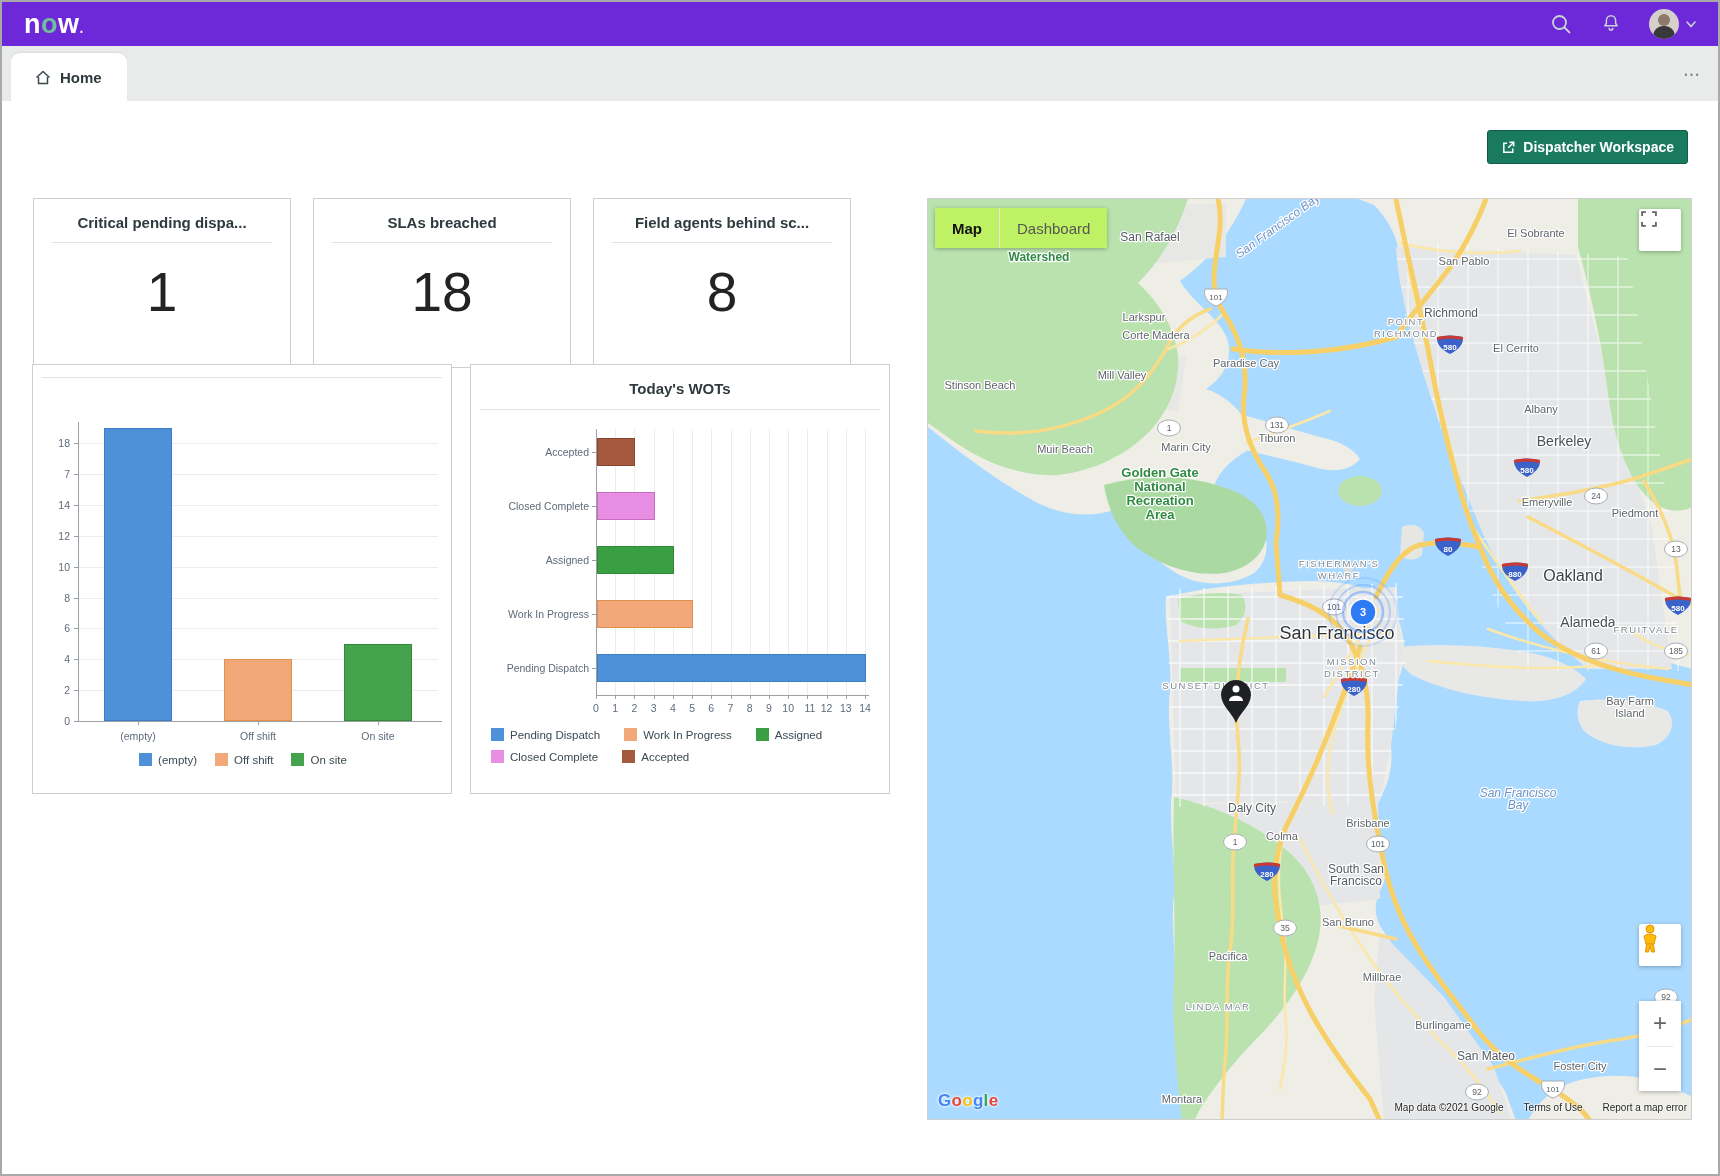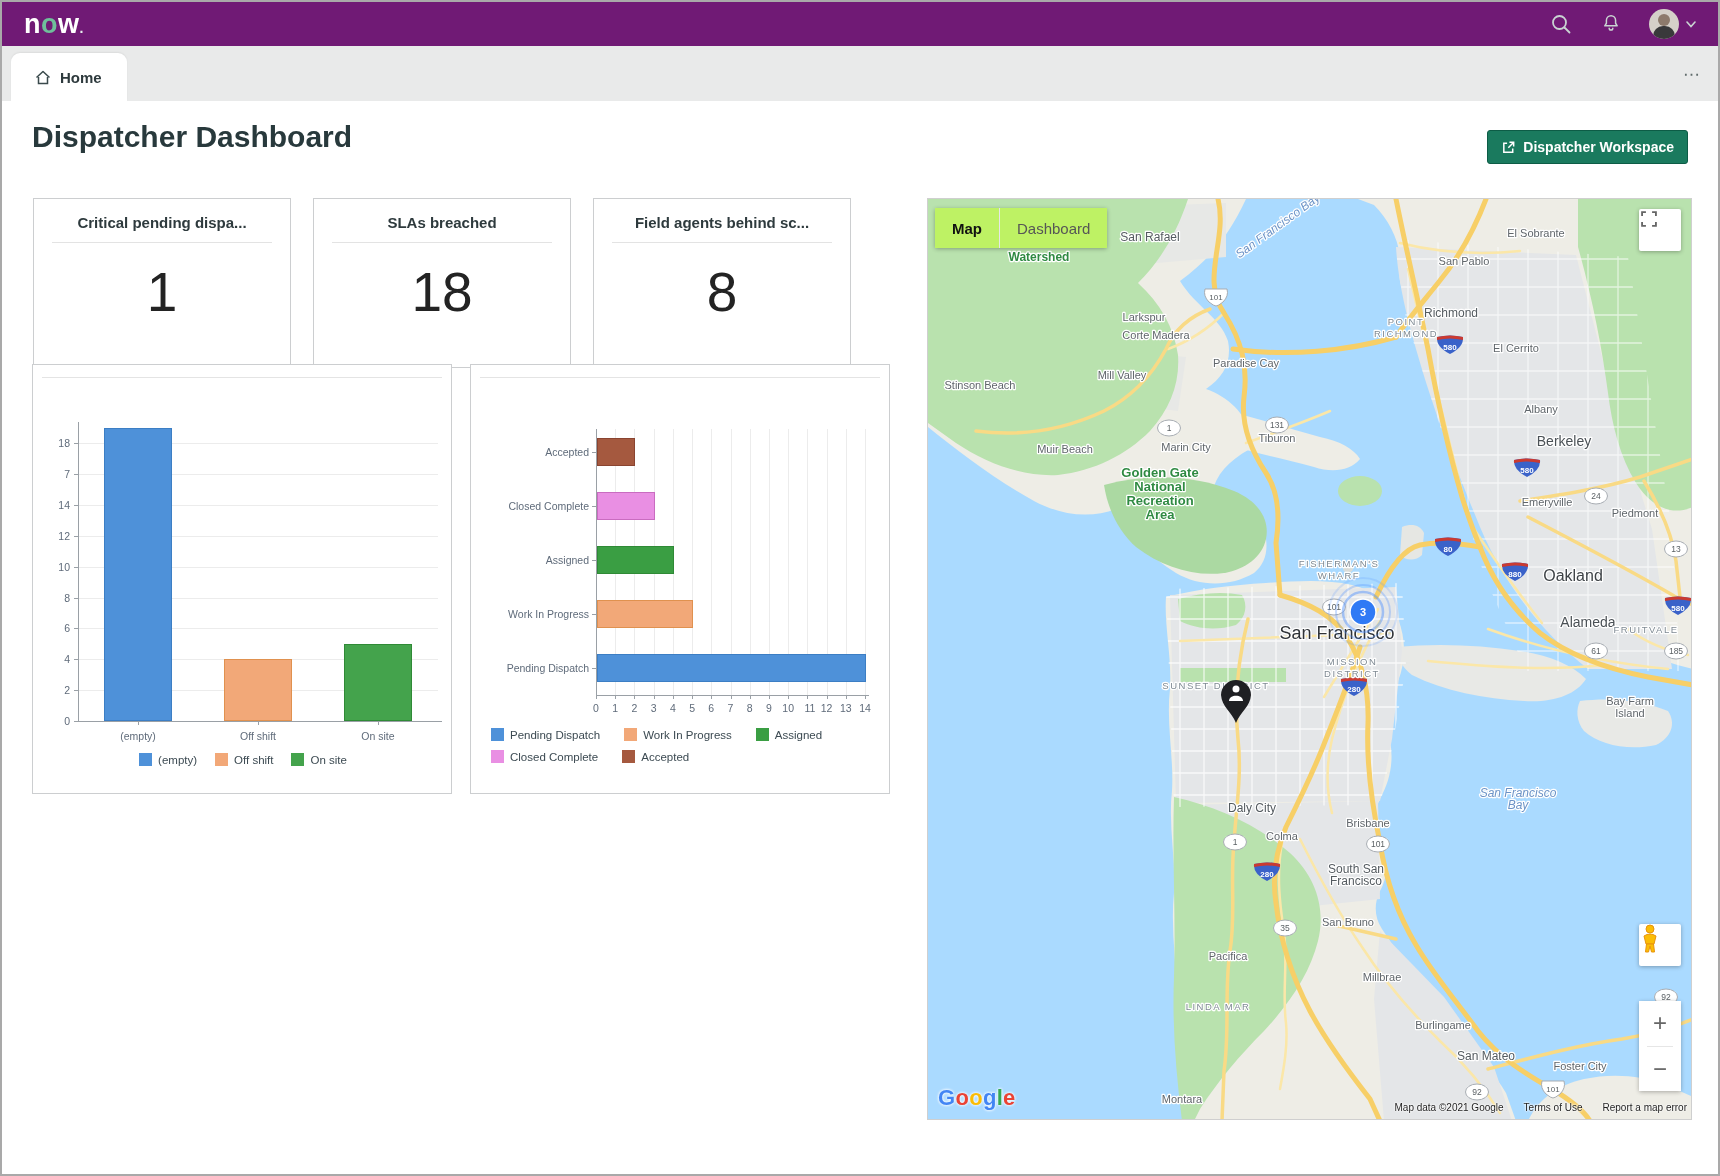--- a/index.html
+++ b/index.html
@@ -1,20 +1,20 @@
 <!DOCTYPE html>
 <html><head>
 <meta charset="utf-8">
 <style>
   * { box-sizing: border-box; margin: 0; padding: 0; }
   body { font-family: "Liberation Sans", sans-serif; background:#fff; }
   .frame { position:relative; width:1720px; height:1176px; border:2px solid #a9a9a9; background:#fff; overflow:hidden; }
 
   
-  .topbar { height:44px; background:#701a75; display:flex; align-items:center; padding:0 22px; }
+  .topbar { height:44px; background:#6d28d9; display:flex; align-items:center; padding:0 22px; }
   .logo { font-size:27px; font-weight:bold; color:#fff; letter-spacing:.5px; line-height:1; }
   .logo .o { color:#6fbf9b; }
   .logo .dot { font-size:14px; vertical-align:baseline; color:#e7f0ee; }
   .topbar-right { margin-left:auto; display:flex; align-items:center; gap:26px; }
   .tb-icon { width:24px; height:24px; display:flex; align-items:center; justify-content:center; cursor:pointer; }
   .avatar-wrap { display:flex; align-items:center; gap:7px; cursor:pointer; }
   .avatar { width:30px; height:30px; border-radius:50%; background:#d5d0c9; position:relative; overflow:hidden; }
   .avatar .head { position:absolute; left:9px; top:5px; width:12px; height:12px; border-radius:50%; background:#8d7a6c; }
   .avatar .body { position:absolute; left:4px; top:17px; width:22px; height:14px; border-radius:10px 10px 0 0; background:#39393b; }
 
@@ -69,21 +69,21 @@
 
   .gm-toggle { position:absolute; left:7px; top:9px; height:40px; display:flex; background:#fff; box-shadow:0 1px 4px rgba(0,0,0,.3); border-radius:2px; z-index:5; }
   .gm-seg { padding:0 17px; display:flex; align-items:center; font-size:15px; background:#bef264; border:none; cursor:pointer; font-family:"Liberation Sans",sans-serif; }
   .gm-seg.sel { font-weight:bold; color:#111; }
   .gm-seg.unsel { color:#565656; border-left:1px solid #e6e6e6; }
   .gm-full { position:absolute; right:10px; top:10px; width:42px; height:42px; background:#fff; border:none; box-shadow:0 1px 4px rgba(0,0,0,.3); border-radius:2px; cursor:pointer; display:flex; align-items:center; justify-content:center; z-index:5; }
   .gm-peg { position:absolute; right:10px; bottom:153px; width:42px; height:42px; background:#fff; border:none; box-shadow:0 1px 4px rgba(0,0,0,.3); border-radius:2px; cursor:pointer; display:flex; align-items:center; justify-content:center; z-index:5; }
   .gm-zoom { position:absolute; right:10px; bottom:28px; width:42px; height:90px; background:#fff; box-shadow:0 1px 4px rgba(0,0,0,.3); border-radius:2px; display:flex; flex-direction:column; z-index:5; }
   .gm-zoom button { flex:1; border:none; background:#fff; font-size:24px; color:#666; cursor:pointer; font-family:"Liberation Sans",sans-serif; }
   .gm-zoom .zsep { height:1px; background:#e6e6e6; margin:0 8px; }
-  .gm-google { position:absolute; left:10px; bottom:8px; font-size:22px; font-weight:bold; letter-spacing:.3px; z-index:5; text-shadow:0 0 3px #fff,0 0 3px #fff; cursor:pointer;margin-top:44px; }
+  .gm-google { position:absolute; left:10px; bottom:8px; font-size:17px; font-weight:bold; letter-spacing:.3px; z-index:5; text-shadow:0 0 3px #fff,0 0 3px #fff; cursor:pointer;margin-top:44px; }
   .gm-attr { position:absolute; right:4px; bottom:6px; font-size:10px; color:#1f1f1f; z-index:5; display:flex; gap:20px; text-shadow:0 0 2px #fff,0 0 2px #fff,0 0 3px #fff; }
   .gm-attr span { cursor:default; }
   .gm-attr .lnk { cursor:pointer; }
 </style>
 </head>
 <body>
 
 <div class="frame">
 
   <header class="topbar">
@@ -117,21 +117,20 @@
     <div class="tab">
       <svg width="16" height="15" viewBox="0 0 16 15">
           <path d="M1.5 7.5 8 1.5 14.5 7.5" fill="none" stroke="#3a4a4c" stroke-width="1.5" stroke-linejoin="round"></path>
           <path d="M3.5 7v6.5h9V7" fill="none" stroke="#3a4a4c" stroke-width="1.5"></path>
         </svg>
       <span>Home</span>
     </div>
     <span class="more-btn">⋯</span>
   </div>
 
-  <h1 class="page-title">Dispatcher Dashboard</h1>
   <button class="workspace-btn">
     <svg width="15" height="15" viewBox="0 0 16 16">
         <path d="M6.5 3.5H3v9.5h9.5V9" fill="none" stroke="#fff" stroke-width="1.6"></path>
         <path d="M9 2.5h4.5V7 M13.3 2.7 7.8 8.2" fill="none" stroke="#fff" stroke-width="1.6"></path>
       </svg>
     <span>Dispatcher Workspace</span>
   </button>
 
   <div class="kpis">
     <div class="kpi">
@@ -204,20 +203,21 @@
             <span>Off shift</span>
           </span>
           <span class="leg-item">
             <i style="background: rgb(68, 163, 76);"></i>
             <span>On site</span>
           </span>
         </div>
       </div>
   </div>
   <div class="chart-card" id="chart2">
+    <div class="chart-title">Today's WOTs</div>
     <div class="chart-div"></div>
     <div class="chart-body" id="chart2-body">
         <div class="ax" style="left: 125px; top: 330px; width: 1px; height: 4px;"></div>
         <div class="tick-lbl" style="left: 117px; top: 337px; width: 16px; text-align: center;">0</div>
         <div class="gl-v" style="left: 144.214px; top: 64px; height: 266px;"></div>
         <div class="ax" style="left: 144.214px; top: 330px; width: 1px; height: 4px;"></div>
         <div class="tick-lbl" style="left: 136.214px; top: 337px; width: 16px; text-align: center;">1</div>
         <div class="gl-v" style="left: 163.429px; top: 64px; height: 266px;"></div>
         <div class="ax" style="left: 163.429px; top: 330px; width: 1px; height: 4px;"></div>
         <div class="tick-lbl" style="left: 155.429px; top: 337px; width: 16px; text-align: center;">2</div>

